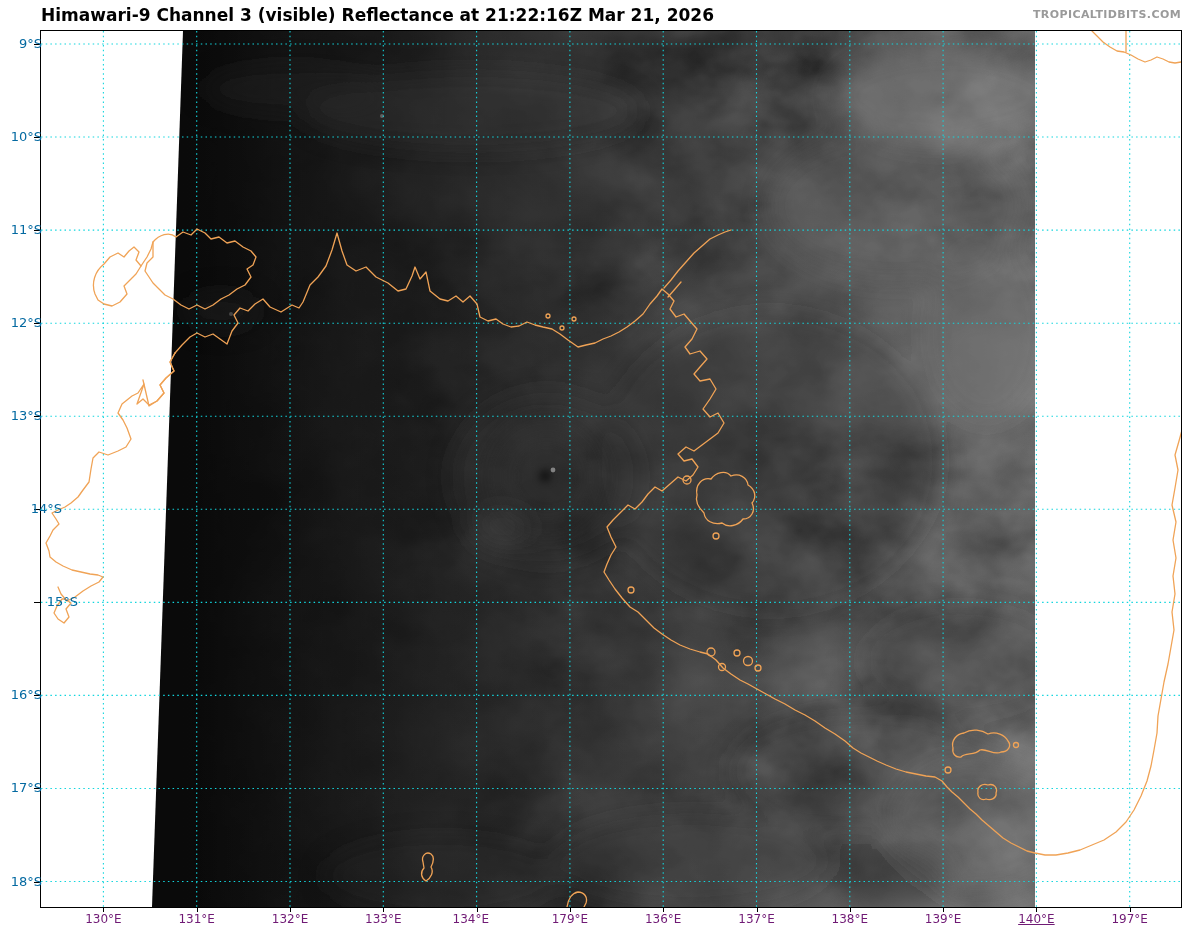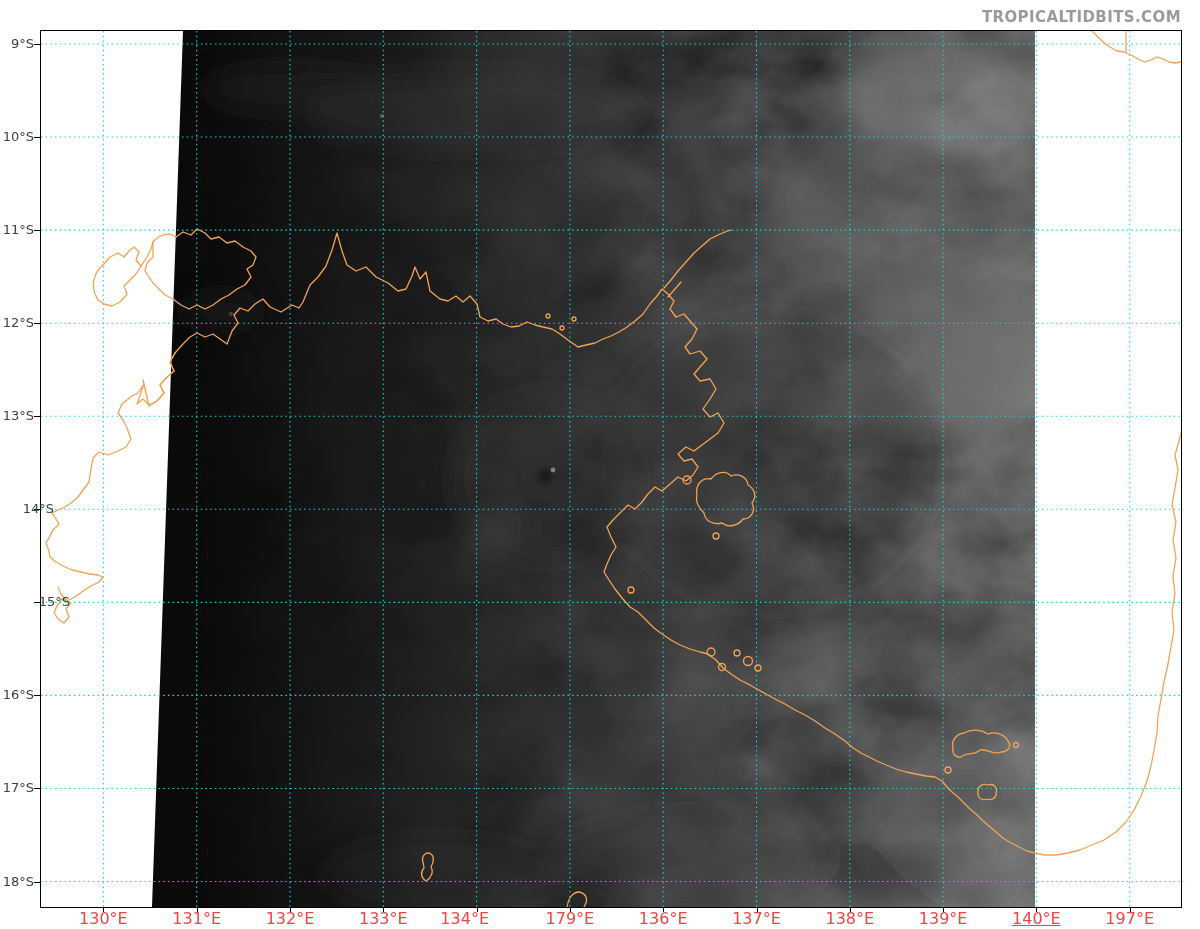--- a/index.html
+++ b/index.html
@@ -5,43 +5,44 @@
   html,body{margin:0;padding:0;background:#fff;}
   #figure{
     position:relative;width:1200px;height:929px;background:#fff;overflow:hidden;
     font-family:"DejaVu Sans","Liberation Sans",sans-serif;
   }
   #image-title{
     position:absolute;left:41px;top:5px;font-size:17px;font-weight:bold;color:#000;
     white-space:nowrap;letter-spacing:0px;
   }
   #watermark{
-    position:absolute;right:19px;top:8px;font-size:15px;font-weight:bold;color:#9a9a9a;
+    position:absolute;right:19px;top:8px;font-size:11px;font-weight:bold;color:#9a9a9a;
     letter-spacing:0.4px;white-space:nowrap;
   }
   #plot{
     position:absolute;left:40px;top:30px;width:1140px;height:876px;
     border:1px solid #000;background:#fff;
   }
   #plot svg{display:block;}
   .lat-label{
-    position:absolute;left:0;width:34px;text-align:right;font-size:13px;color:#404040;
+    position:absolute;left:8px;width:34px;text-align:right;font-size:13px;color:#0369a1;
     height:16px;line-height:16px;
   }
   .lon-label{
-    position:absolute;width:64px;text-align:center;font-size:16px;color:#ef4444;
+    position:absolute;width:64px;text-align:center;font-size:12px;color:#701a75;
     height:16px;line-height:16px;top:911px;
   }
   .tick{position:absolute;background:#000;}
 </style>
 </head>
 <body>
 
 <div id="figure">
 
+  <div id="image-title" style="color: rgb(0, 0, 0);">Himawari-9 Channel 3 (visible) Reflectance at 21:22:16Z Mar 21, 2026</div>
   <div id="watermark" style="color: rgb(154, 154, 154);">TROPICALTIDBITS.COM</div>
 
   <div id="plot" style="background: rgb(255, 255, 255);">
     <svg id="mapsvg" width="1140" height="876" viewBox="0 0 1140 876" xmlns="http://www.w3.org/2000/svg">
       <defs>
         <clipPath id="bandClip">
           <polygon points="142,0 994,0 994,876 111,876"></polygon>
         </clipPath>
         <linearGradient id="baseGrad" gradientUnits="userSpaceOnUse" x1="142" y1="0" x2="994" y2="0">
           <stop offset="0" stop-color="#0a0a0a"></stop>

